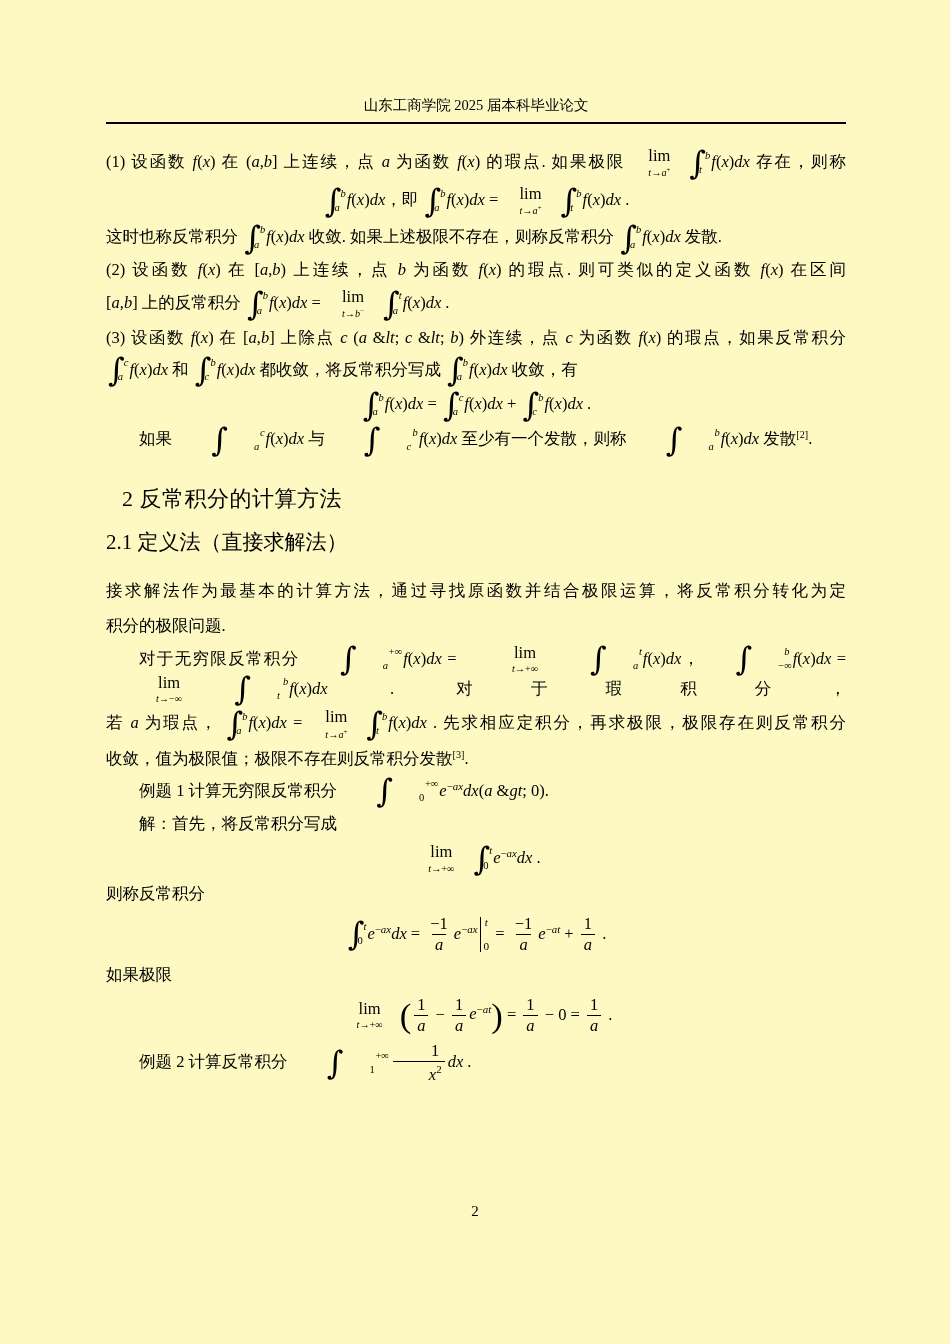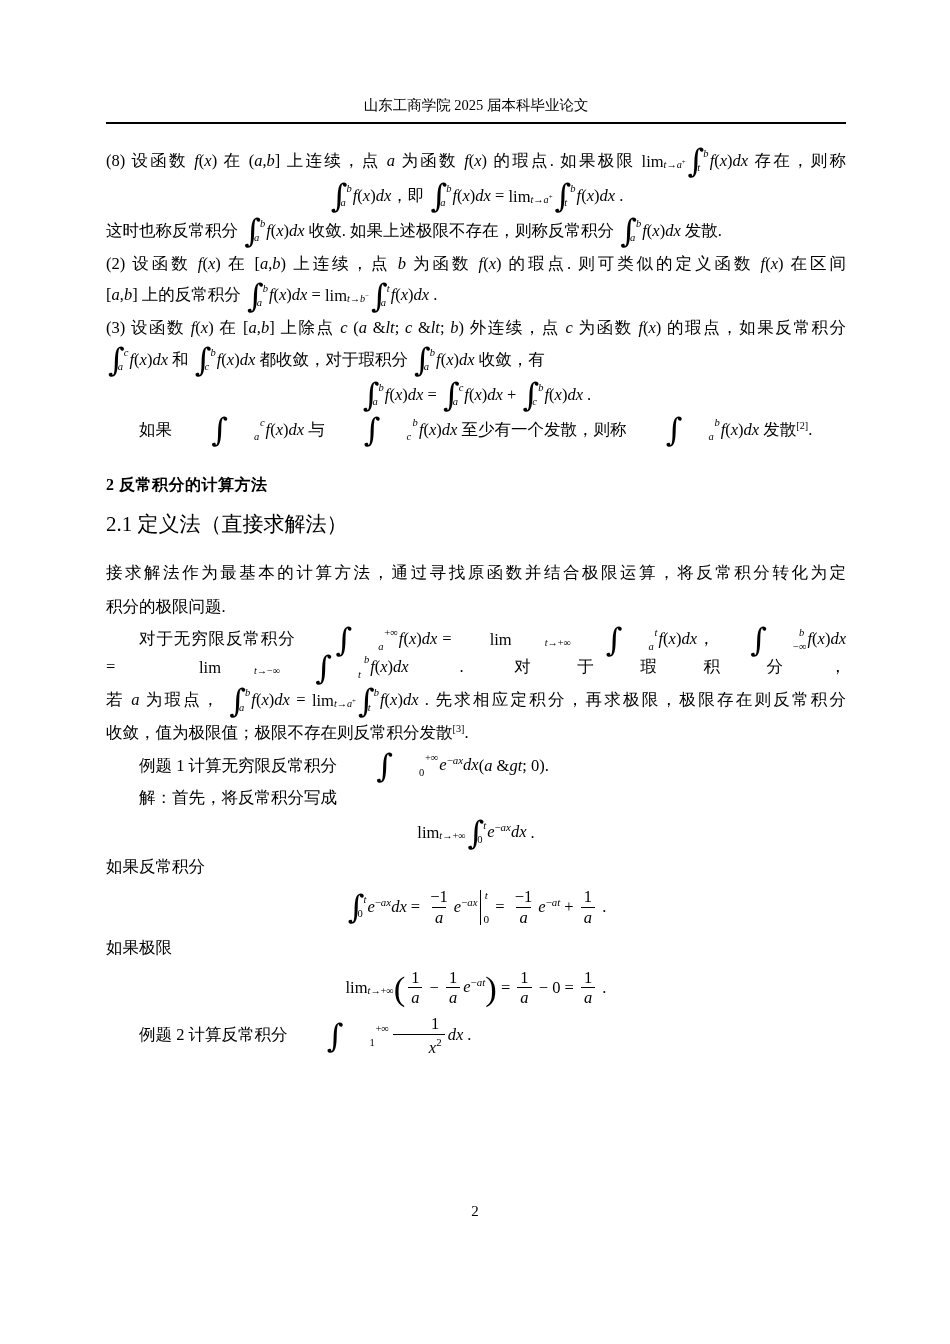--- a/index.html
+++ b/index.html
@@ -1,68 +1,68 @@
 <!DOCTYPE html>
 <html><head>
 <meta charset="utf-8">
 <style>
   html,body{margin:0;padding:0;background:#e8e8e8;}
   .page{
     position:relative;
     width:950px;height:1344px;
     margin:0 auto;
-    background:#ffffff;
+    background:#fef9c3;
     color:#000;
     font-family:"Liberation Serif","DejaVu Serif",serif;
     overflow:hidden;
     box-sizing:border-box;
     padding:96px 104px 0 106px;
   }
   
   .hdr{ text-align:center; font-size:14.5px; line-height:1.3; padding-bottom:7px;}
   .hdr-rule{ border-bottom:2px solid #000; margin-bottom:24px;}
   
   .docbody{ font-size:16.5px; }
   .line{ line-height:1.62; margin:5px 0; text-align:left;}
   .line.c{ text-align:center; }
   .line.j{ text-align:justify; text-align-last:justify; }
   .line.ind{ text-indent:2em; }
   .line.fml{ margin:7px 0; }
-  .h1{ font-size:16px; font-weight:bold; margin:30px 0 8px 0; letter-spacing:0.5px;}
+  .h1{ font-size:22px; font-weight:normal; margin:30px 0 8px 16px; letter-spacing:0.5px;}
   .h2{ font-size:21px; font-weight:normal; margin:14px 0 20px 0;}
   .taller{ line-height:1.78; }
   
   .mi i, .mi{ font-style:normal; }
   .mi i{ font-style:italic; }
   .msup{ font-size:0.66em; }
   .mint{ display:inline-flex; align-items:center; vertical-align:middle; margin:0 1px 0 2px;}
   .isym{ font-size:1.95em; line-height:0.85; font-style:normal; font-family:"DejaVu Serif",serif;}
   .ilims{ display:inline-flex; flex-direction:column; justify-content:space-between; height:2.25em; font-size:0.64em; margin-left:-1px; line-height:1;}
   .ilims .iup{ align-self:flex-start; margin-top:-1px;}
   .ilims .ilo{ align-self:flex-start; margin-left:-6px; margin-bottom:0px;}
-  .mlim{ display:inline-flex; flex-direction:row; align-items:flex-end; vertical-align:middle; line-height:1; margin:0 0;}
+  .mlim{ display:inline-flex; flex-direction:column; align-items:center; vertical-align:middle; line-height:1; margin:0 17px;}
   .mlim .w{ font-style:normal;}
   .mlim .s{ font-size:0.62em; margin-top:3px;}
   .mfrac{ display:inline-flex; flex-direction:column; align-items:center; vertical-align:middle; line-height:1.15; margin:0 3px; text-align:center;}
   .mfrac .n{ padding:0 3px;}
   .mfrac .d{ border-top:1px solid #000; padding:1px 3px 0 3px;}
   .ebar{ display:inline-flex; flex-direction:column; justify-content:space-between; border-left:1.4px solid #000; height:3.1em; font-size:0.68em; padding-left:3px; vertical-align:middle; margin:0 2px; line-height:1;}
   .bigp{ font-size:2.1em; font-weight:300; vertical-align:middle; line-height:0.8; font-style:normal;}
   .mref{ font-size:0.62em; vertical-align:super; line-height:0;}
   
   .footer{ position:absolute; left:0; right:0; top:1203px; text-align:center; font-size:15px;}
 </style>
 </head>
 <body>
 
 <div class="page">
   <div class="hdr">山东工商学院 2025 届本科毕业论文</div>
   <div class="hdr-rule"></div>
   <div class="docbody" id="docbody">
-      <div class="line j"><span>(8)  设函数 </span><span class="mi"><i>f</i>(<i>x</i>)</span><span> 在 </span><span class="mi">(<i>a</i>,<i>b</i>]</span><span> 上连续，点 </span><span class="mi"><i>a</i></span><span> 为函数 </span><span class="mi"><i>f</i>(<i>x</i>)</span><span> 的瑕点. 如果极限 </span><span class="mlim">
+      <div class="line j"><span>(1)  设函数 </span><span class="mi"><i>f</i>(<i>x</i>)</span><span> 在 </span><span class="mi">(<i>a</i>,<i>b</i>]</span><span> 上连续，点 </span><span class="mi"><i>a</i></span><span> 为函数 </span><span class="mi"><i>f</i>(<i>x</i>)</span><span> 的瑕点. 如果极限 </span><span class="mlim">
           <span class="w">lim</span>
           <span class="s mi"><i>t</i>→<i>a</i><sup class="msup">+</sup></span>
         </span><span class="mint">
           <span class="isym">∫</span>
           <span class="ilims">
             <span class="iup mi"><i>b</i></span>
             <span class="ilo mi"><i>t</i></span>
           </span>
         </span><span class="mi"><i>f</i>(<i>x</i>)<i>dx</i></span><span> 存在，则称</span></div>
       <div class="line c fml"><span class="mint">
@@ -123,21 +123,21 @@
           <span class="ilims">
             <span class="iup mi"><i>c</i></span>
             <span class="ilo mi"><i>a</i></span>
           </span>
         </span><span class="mi"><i>f</i>(<i>x</i>)<i>dx</i></span><span> 和 </span><span class="mint">
           <span class="isym">∫</span>
           <span class="ilims">
             <span class="iup mi"><i>b</i></span>
             <span class="ilo mi"><i>c</i></span>
           </span>
-        </span><span class="mi"><i>f</i>(<i>x</i>)<i>dx</i></span><span> 都收敛，对于瑕积分 </span><span class="mint">
+        </span><span class="mi"><i>f</i>(<i>x</i>)<i>dx</i></span><span> 都收敛，将反常积分写成 </span><span class="mint">
           <span class="isym">∫</span>
           <span class="ilims">
             <span class="iup mi"><i>b</i></span>
             <span class="ilo mi"><i>a</i></span>
           </span>
         </span><span class="mi"><i>f</i>(<i>x</i>)<i>dx</i></span><span> 收敛，有</span></div>
       <div class="line c fml"><span class="mint">
           <span class="isym">∫</span>
           <span class="ilims">
             <span class="iup mi"><i>b</i></span>
@@ -238,21 +238,21 @@
       <div class="line c fml"><span class="mlim">
           <span class="w">lim</span>
           <span class="s mi"><i>t</i>→+∞</span>
         </span><span class="mint">
           <span class="isym">∫</span>
           <span class="ilims">
             <span class="iup mi"><i>t</i></span>
             <span class="ilo mi">0</span>
           </span>
         </span><span class="mi"><i>e</i><sup class="msup">−<i>ax</i></sup><i>dx</i></span><span> .</span></div>
-      <div class="line"><span>如果反常积分</span></div>
+      <div class="line"><span>则称反常积分</span></div>
       <div class="line c fml"><span class="mint">
           <span class="isym">∫</span>
           <span class="ilims">
             <span class="iup mi"><i>t</i></span>
             <span class="ilo mi">0</span>
           </span>
         </span><span class="mi"><i>e</i><sup class="msup">−<i>ax</i></sup><i>dx</i></span><span> = </span><span class="mfrac">
           <span class="n mi">−1</span>
           <span class="d mi"><i>a</i></span>
         </span><span class="mi"><i>e</i><sup class="msup">−<i>ax</i></sup></span><span class="ebar">

